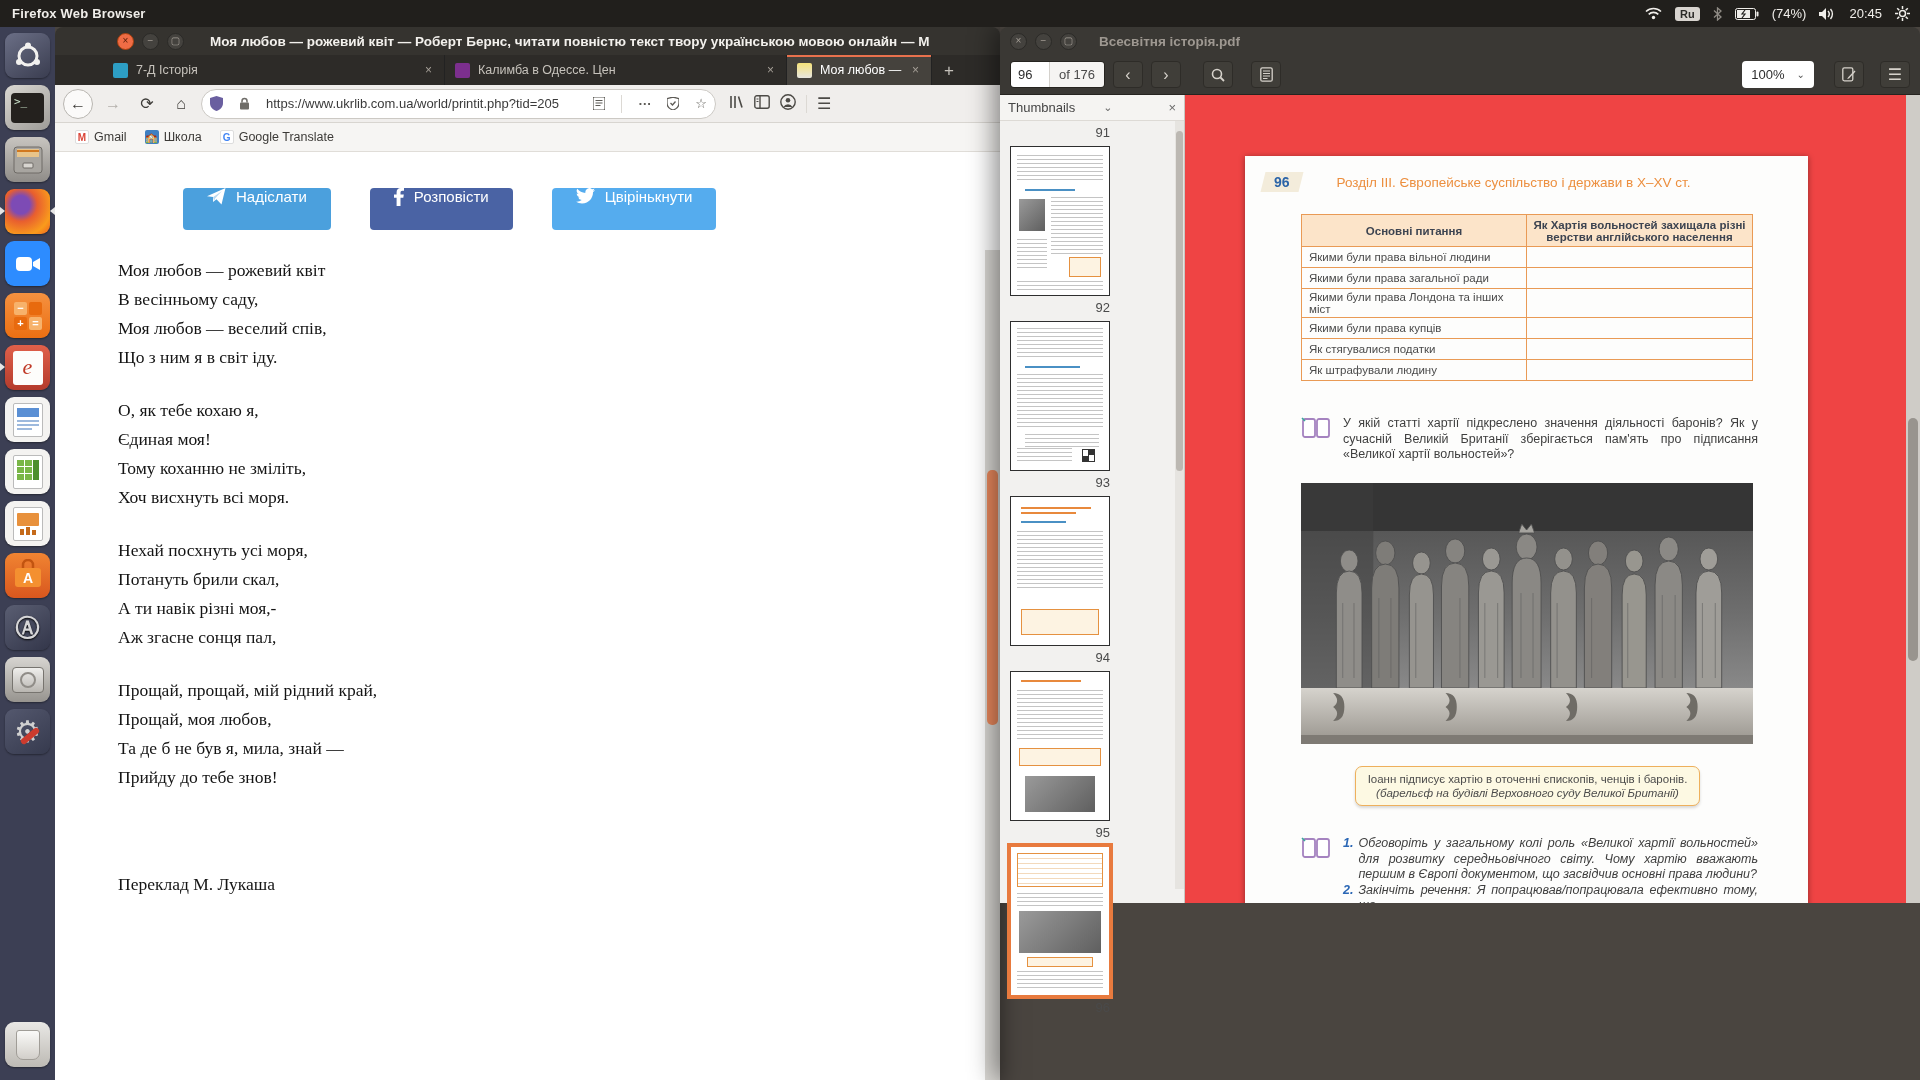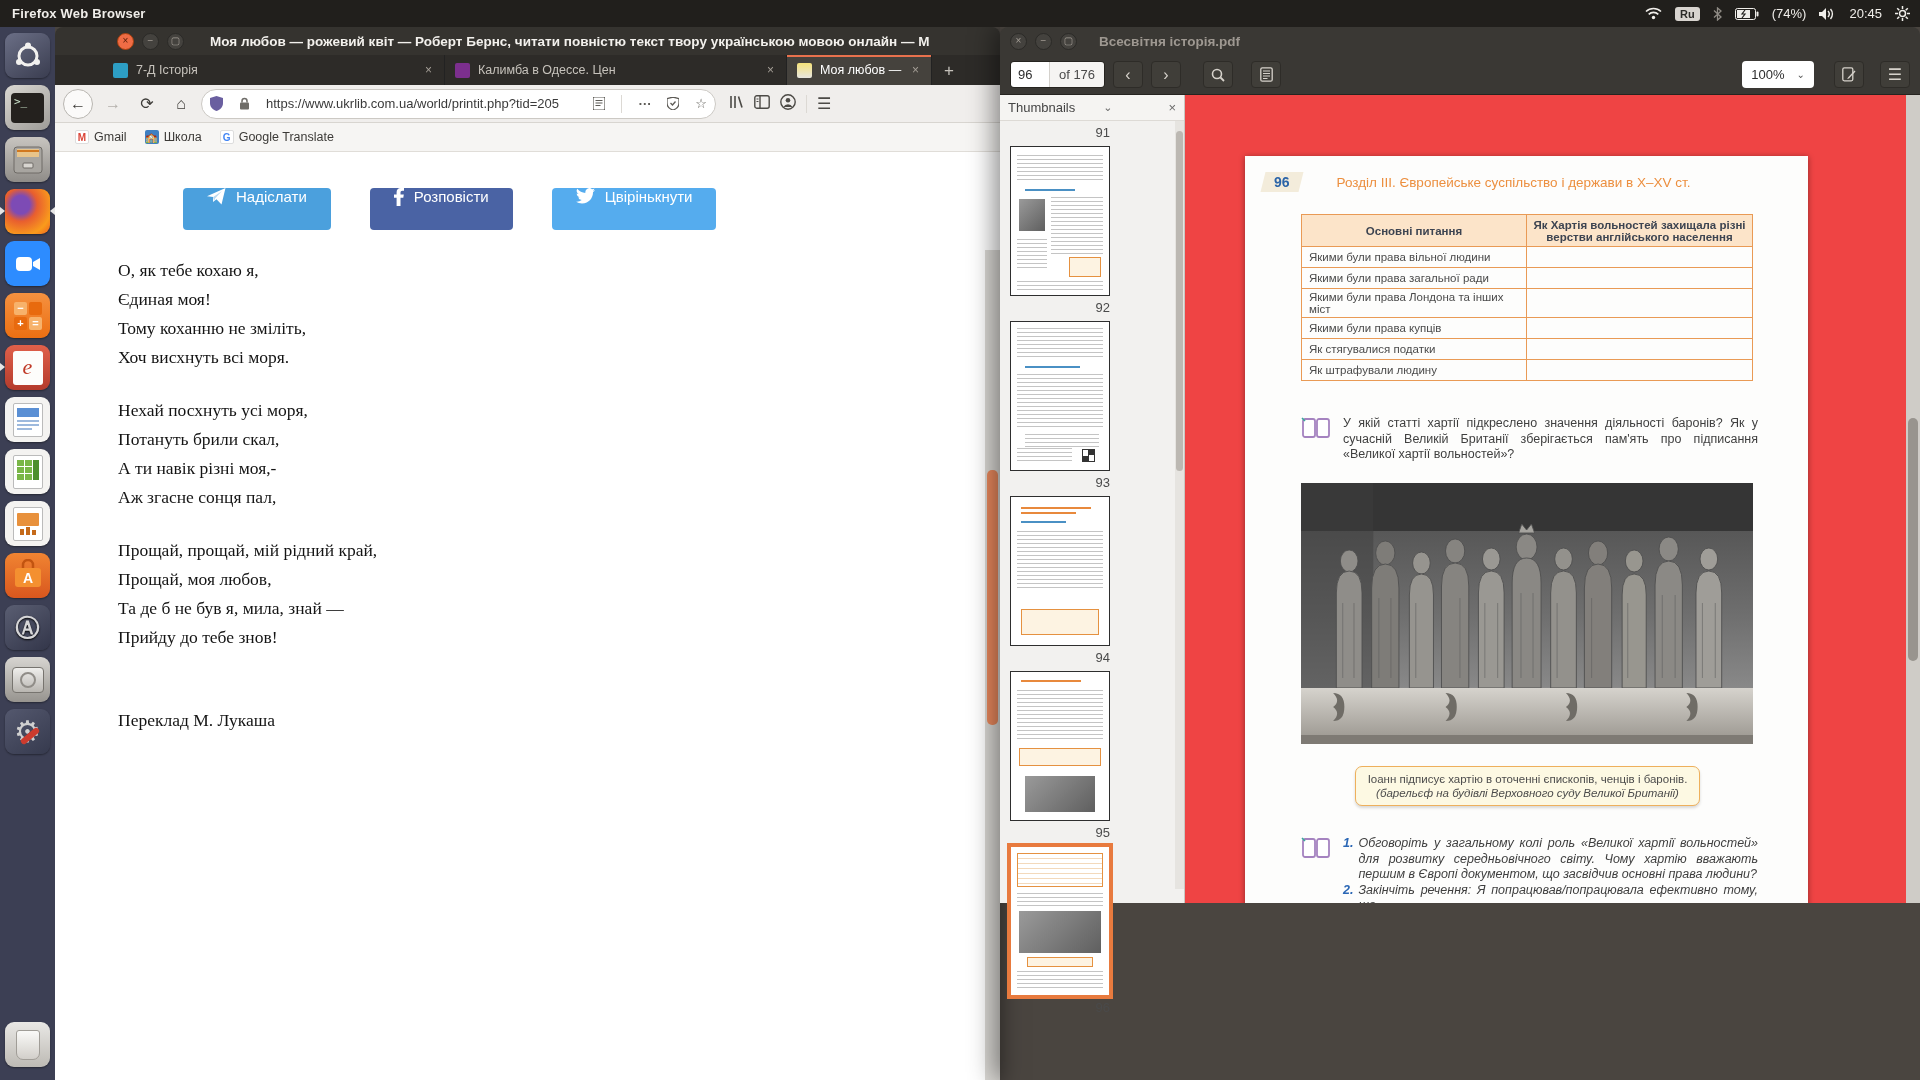--- a/index.html
+++ b/index.html
@@ -98,21 +98,21 @@
   .bm .bicon { width:14px; height:14px; border-radius:2px; display:flex; align-items:center;
                justify-content:center; font-size:10px; font-weight:bold; color:#fff; }
   .fx-content { position:relative; height:928px; background:#fff; overflow:hidden; }
   .share-row { position:absolute; left:128px; top:36px; display:flex; gap:39px; }
   .share-btn { height:42px; border-radius:4px; border:none; color:#fff; font-size:15px;
                display:flex; align-items:flex-start; justify-content:center; gap:10px; padding:0 24px;
                font-family:"Liberation Sans",sans-serif; }
   .poem { position:absolute; left:63px; top:104px; font-family:"Liberation Serif",serif;
           font-size:17.5px; color:#141414; line-height:29px; }
   .poem .stanza { margin-bottom:24px; }
-  .poem .footer { margin-top:54px; }
+  .poem .footer { margin-top:78px; }
   .fx-scroll { position:absolute; right:0; top:98px; width:15px; height:955px; background:#dcdad6; }
   .fx-scroll .thumb { position:absolute; left:2px; width:11px; top:220px; height:255px;
                       background:#ec8a5e; border-radius:5px; }
 
   
   .pdf { position:absolute; left:1000px; top:27px; width:920px; height:1053px; z-index:20;
          box-shadow:-6px 0 24px rgba(0,0,0,.45); }
   .pdf-titlebar { height:28px; background:#3a3834; display:flex; align-items:center; gap:8px;
                   padding-left:10px; border-radius:8px 8px 0 0; }
   .pdf-titlebar .title { color:#9e9891; font-weight:bold; font-size:13.5px; margin-left:14px; }
@@ -437,20 +437,26 @@
         </button>
         <button class="share-btn" style="background:#55acee">
           <svg width="19" height="16" viewBox="0 0 19 16">
               <path d="M19 1.9c-.7.3-1.5.5-2.2.6.8-.5 1.4-1.2 1.7-2.1-.8.4-1.6.8-2.5.9A3.9 3.9 0 0 0 9.3 4c0 .3 0 .6.1.9A11 11 0 0 1 1.3.8 3.9 3.9 0 0 0 2.5 6c-.6 0-1.2-.2-1.8-.5 0 1.9 1.3 3.5 3.1 3.8-.3.1-.7.1-1 .1l-.7-.1a3.9 3.9 0 0 0 3.6 2.7A7.8 7.8 0 0 1 0 13.7 11 11 0 0 0 6 15.5c7.1 0 11-5.9 11-11v-.5c.8-.5 1.5-1.2 2-2.1z" fill="#fff"></path>
             </svg>
           <span>Цвірінькнути</span>
         </button>
       </div>
       <div class="poem">
         <div class="stanza">
+          <p>Моя любов — рожевий квіт</p>
+            <p>В весінньому саду,</p>
+          <p>Моя любов — веселий спів,</p>
+            <p>Що з ним я в світ іду.</p>
+        </div>
+        <div class="stanza">
           <p>О, як тебе кохаю я,</p>
             <p>Єдиная моя!</p>
           <p>Тому коханню не зміліть,</p>
             <p>Хоч висхнуть всі моря.</p>
         </div>
         <div class="stanza">
           <p>Нехай посхнуть усі моря,</p>
             <p>Потануть брили скал,</p>
           <p>А ти навік різні моя,-</p>
             <p>Аж згасне сонця пал,</p>

